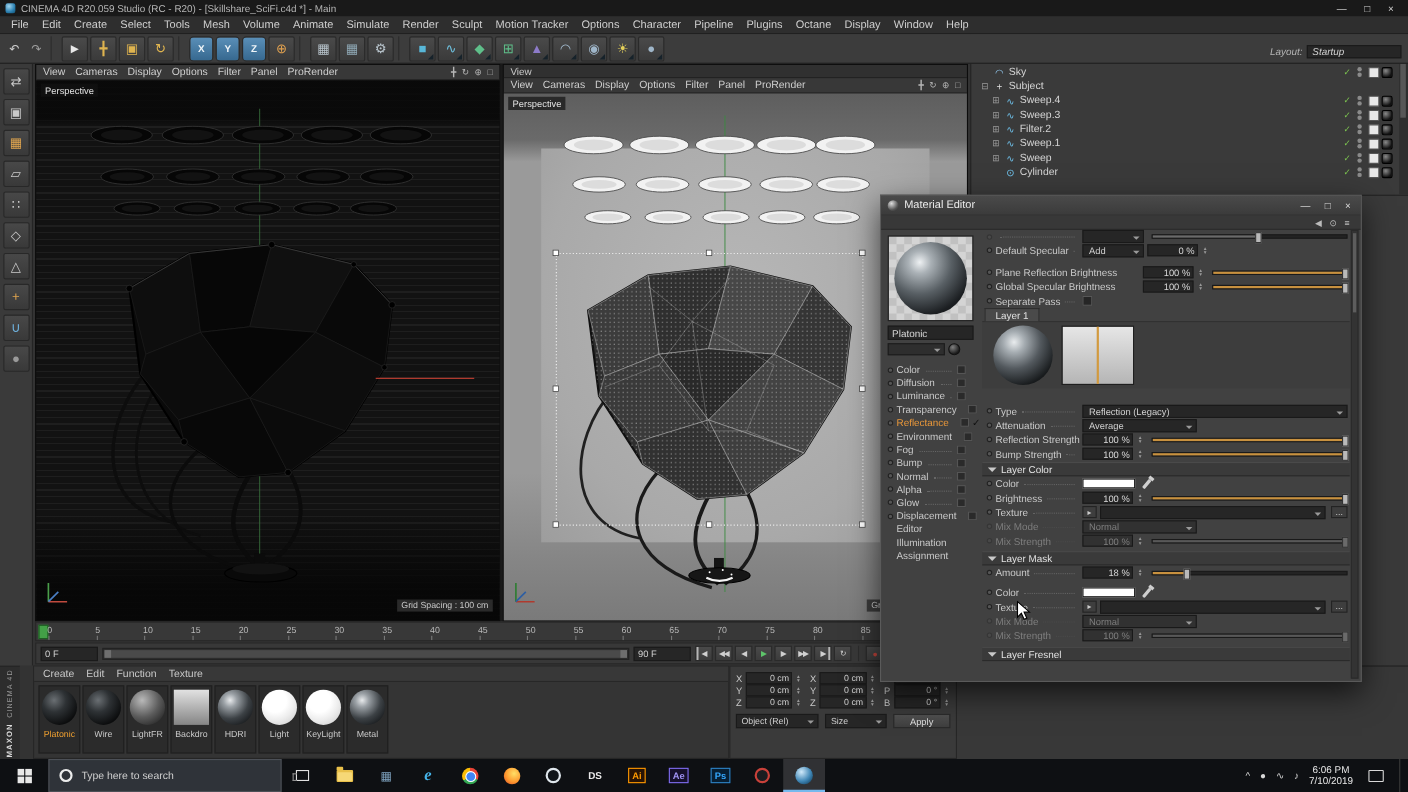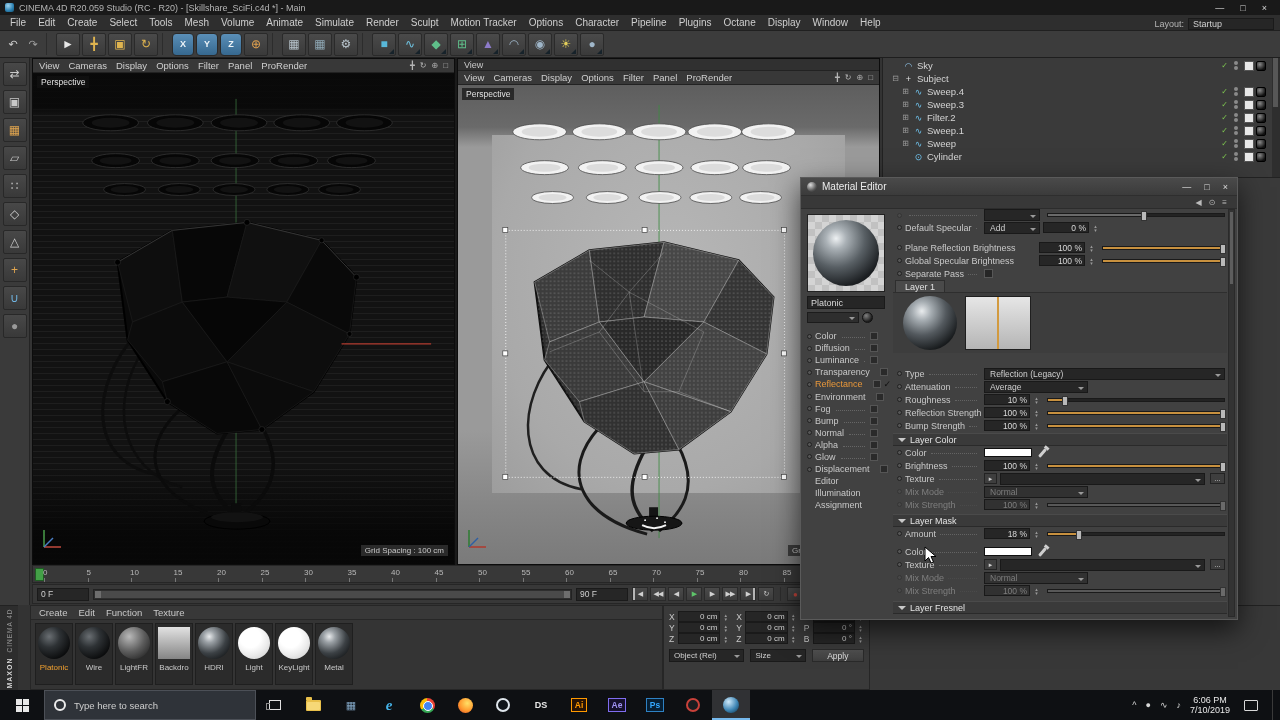--- a/index.html
+++ b/index.html
@@ -252,21 +252,21 @@
       <span class="menu-item" style="--i: 11;">Motion Tracker</span>
       <span class="menu-item" style="--i: 12;">Options</span>
       <span class="menu-item" style="--i: 13;">Character</span>
       <span class="menu-item" style="--i: 14;">Pipeline</span>
       <span class="menu-item" style="--i: 15;">Plugins</span>
       <span class="menu-item" style="--i: 16;">Octane</span>
       <span class="menu-item" style="--i: 17;">Display</span>
       <span class="menu-item" style="--i: 18;">Window</span>
       <span class="menu-item" style="--i: 19;">Help</span>
     </div>
-  <div class="layout" style="position:absolute;right:0;top:8px;height:32px;z-index:6;">
+  <div class="layout" style="position:absolute;right:0;top:31px;height:32px;z-index:6;font-style:italic;">
     <span>Layout:</span>
     <span class="lbox">Startup</span>
   </div>
 
   <div id="toolbar">
 
       <span class="tb2 small" style="--i: 0;">
         <span style="--i: 0; color: rgb(207, 207, 207);">↶</span>
       </span>
 
@@ -1187,29 +1187,20 @@
         <span class="plab w2">Type</span>
         <span class="ddown grow">Reflection (Legacy)</span>
       </div>
       <div class="prow">
         <span class="pdot"></span>
         <span class="plab w2">Attenuation</span>
         <span class="ddown w104">Average</span>
       </div>
       <div class="prow">
         <span class="pdot"></span>
-        <span class="plab w2">Roughness</span>
-        <span class="vbox w">10 %</span>
-        <span class="stepper"></span>
-        <span class="slider">
-            <span class="sfill" style="width: 10%;"></span>
-          </span>
-      </div>
-      <div class="prow">
-        <span class="pdot"></span>
         <span class="plab w2">Reflection Strength</span>
         <span class="vbox w">100 %</span>
         <span class="stepper"></span>
         <span class="slider">
             <span class="sfill" style="width: 100%;"></span>
           </span>
       </div>
       <div class="prow">
         <span class="pdot"></span>
         <span class="plab w2">Bump Strength</span>

